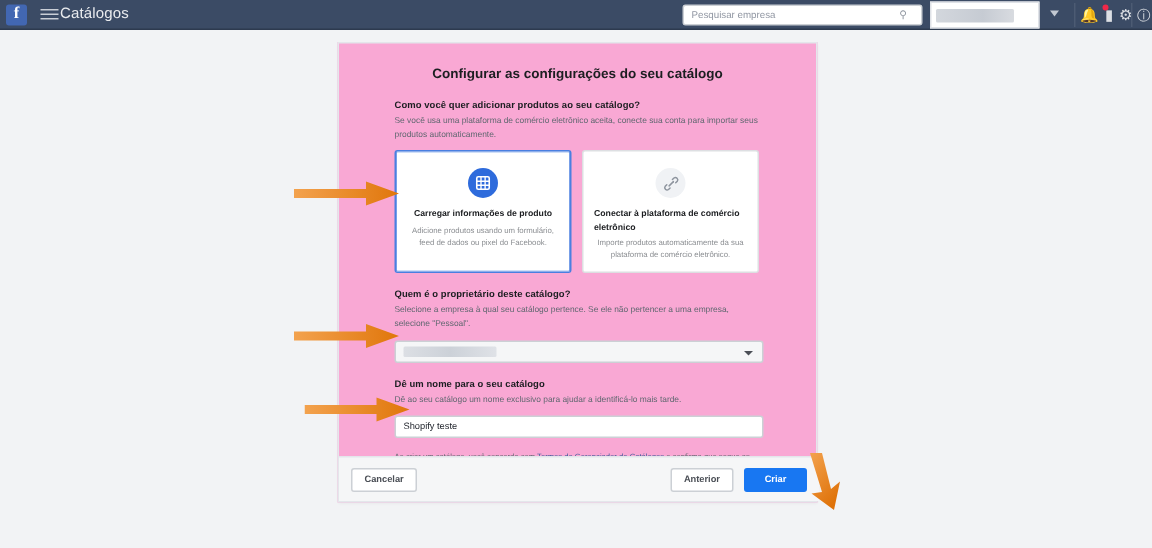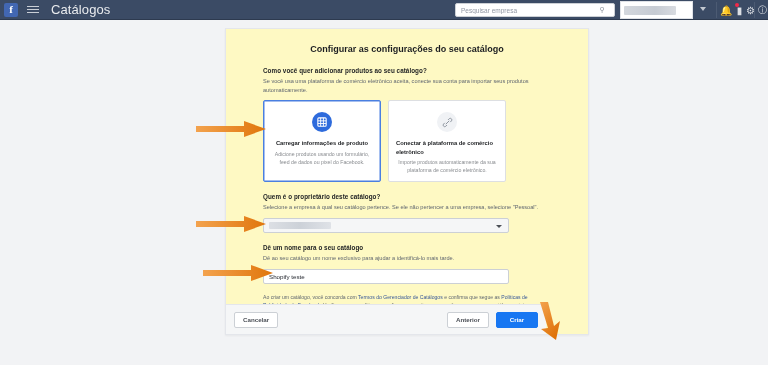--- a/index.html
+++ b/index.html
@@ -27,21 +27,21 @@
     text-align: center; flex: none;
     border: 1px solid #53ббе0;
   }
   .hamburger {
     width: 12px; margin-left: 9px; flex: none;
     display: flex; flex-direction: column; gap: 2px;
     cursor: pointer;
   }
   .hamburger i { display: block; height: 1px; background: #c9ced6; }
   .nav-title {
-    margin-left: 12px; color: #e9ebee; font-size: 13px;
+    margin-left: 1px; color: #e9ebee; font-size: 10px;
     letter-spacing: .1px; white-space: nowrap;
   }
 
   .search-wrap {
     position: absolute; left: 455px; top: 3px;
     width: 160px; height: 14px;
     background: #fff; border: 1px solid #ccd0d5; border-radius: 2px;
     display: flex; align-items: center;
   }
   .search-wrap input {
@@ -77,22 +77,22 @@
     cursor: pointer;
   }
   .badge-dot {
     position: absolute; width: 4px; height: 4px; border-radius: 50%;
     background: #f02849; top: 3px; left: 735px;
   }
 
   
   .card {
     position: absolute; left: 225px; top: 28px;
-    width: 364px; height: 307px;
-    background: #fef9c3;
+    width: 320px; height: 307px;
+    background: #f9a8d4;
     border: 1px solid #e4e6eb;
     box-shadow: 0 1px 2px rgba(0,0,0,.05);
   }
   .card-body { padding: 11px 37px 0 37px; }
 
   .card-title {
     text-align: center; font-size: 9px; font-weight: bold;
     color: #1c1e21; margin: 4px 0 13px 0;
   }
 

